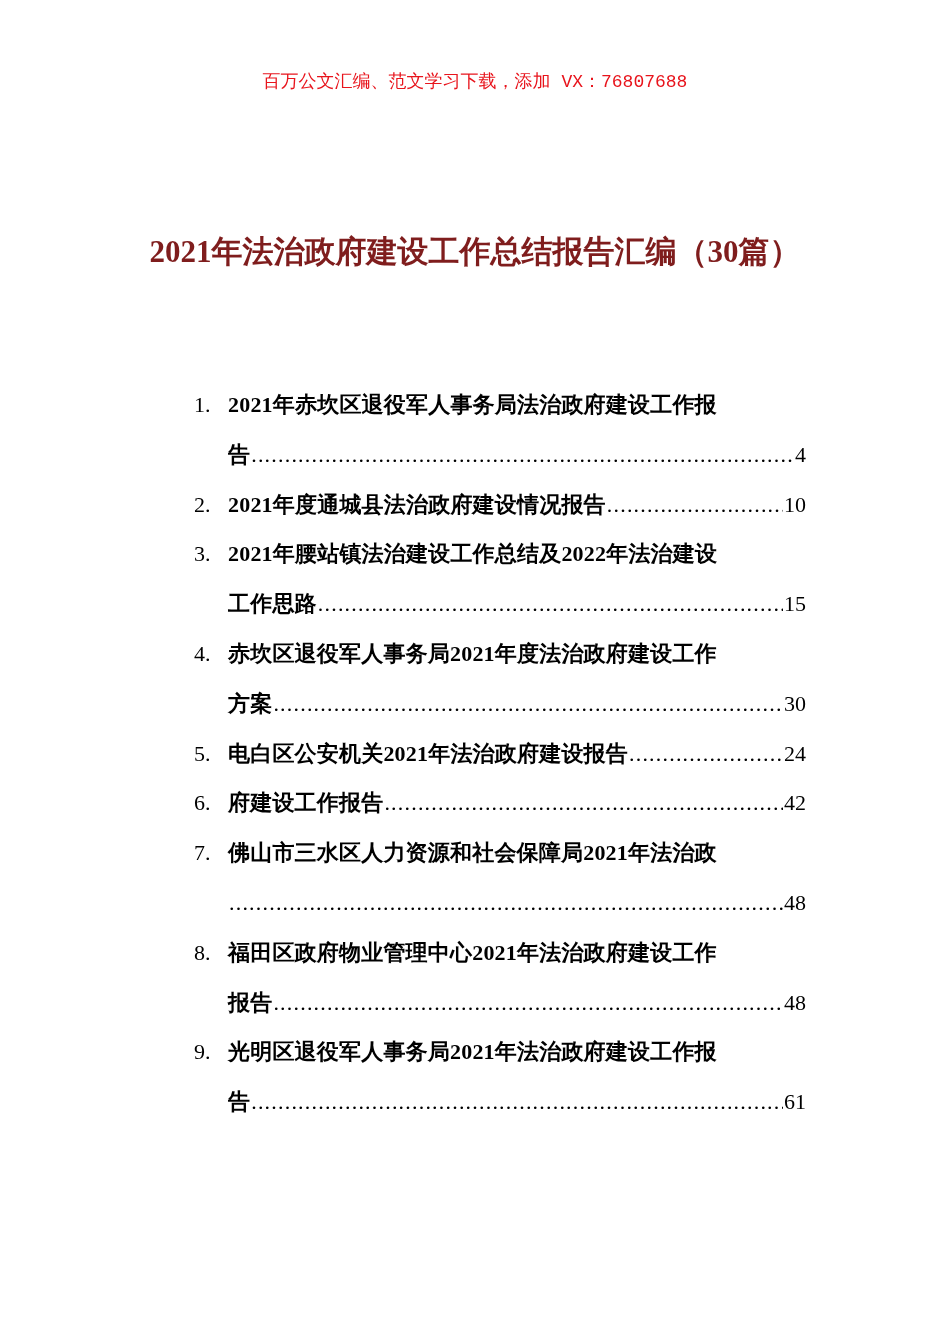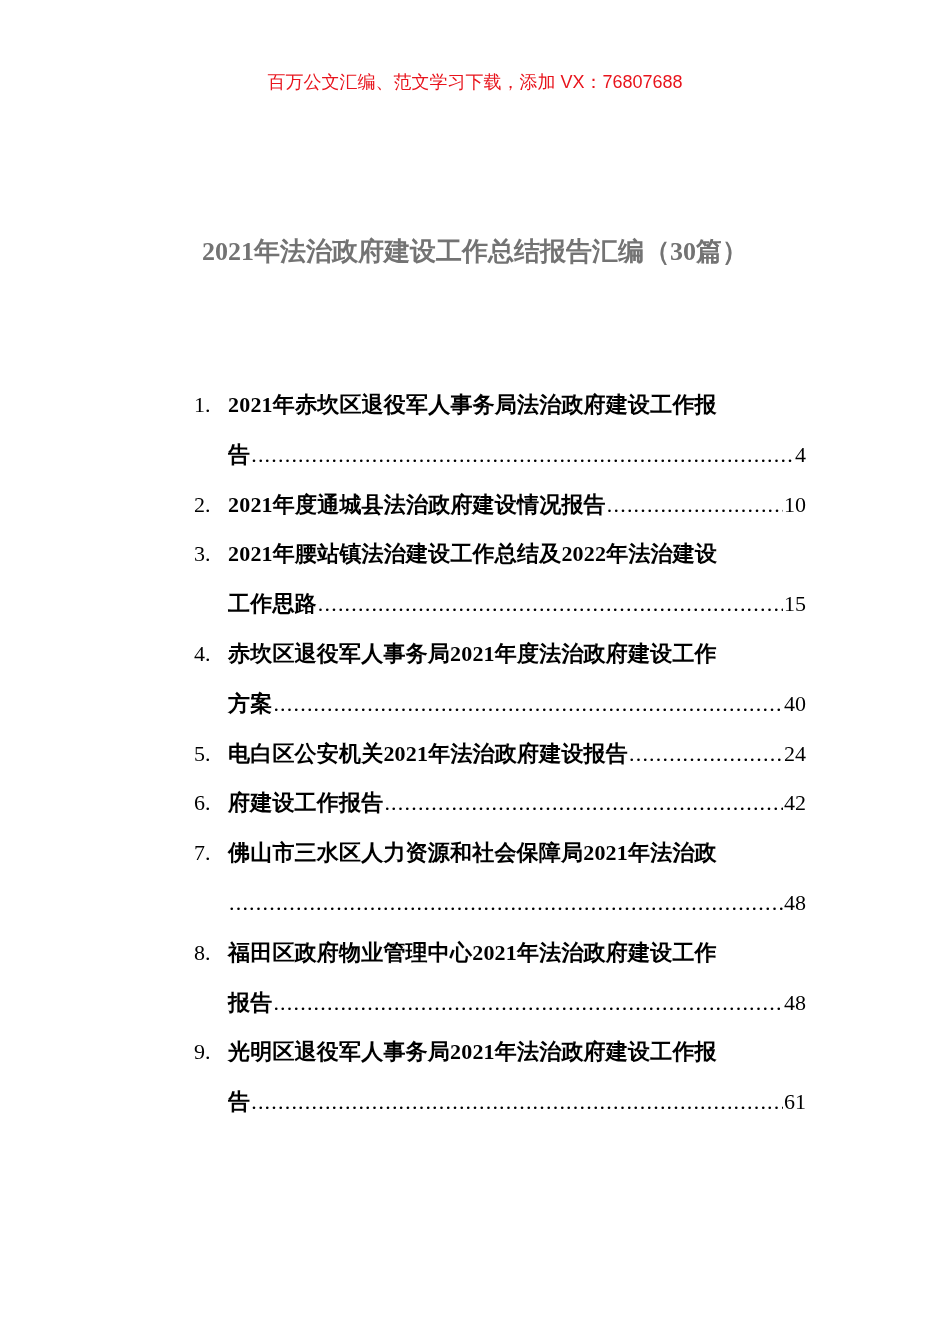--- a/index.html
+++ b/index.html
@@ -14,37 +14,37 @@
       overflow: hidden;
       font-family: "Liberation Serif", "DejaVu Serif", serif;
       color: #000000;
     }
     .header-note {
       position: absolute;
       top: 68px;
       left: 0;
       width: 950px;
       text-align: center;
-      font-family: Liberation Sans, sans-serif;
+      font-family: Liberation Mono, monospace;
       font-size: 18px;
       color: #e8141c;
       letter-spacing: 0px;
       line-height: 28px;
     }
     .doc-title {
       position: absolute;
       top: 226px;
       left: 140px;
       width: 670px;
       text-align: center;
       font-family: "Liberation Serif", "DejaVu Serif", serif;
       font-weight: bold;
-      font-size: 26px;
+      font-size: 31px;
       line-height: 52px;
-      color: #737373;
+      color: #7f1d1d;
       word-break: break-all;
     }
     .toc {
       position: absolute;
       top: 380px;
       left: 190px;
       width: 616px;
     }
     .toc-item {
       position: relative;
@@ -124,21 +124,21 @@
       </div>
     </div>
     <div class="toc-item">
       <span class="toc-num">4.</span>
       <div class="toc-line">
         <span class="toc-text">赤坎区退役军人事务局2021年度法治政府建设工作</span>
       </div>
       <div class="toc-line">
         <span class="toc-text">方案</span>
         <span class="toc-leader"></span>
-        <span class="toc-page">40</span>
+        <span class="toc-page">30</span>
       </div>
     </div>
     <div class="toc-item">
       <span class="toc-num">5.</span>
       <div class="toc-line">
         <span class="toc-text">电白区公安机关2021年法治政府建设报告</span>
         <span class="toc-leader"></span>
         <span class="toc-page">24</span>
       </div>
     </div>

